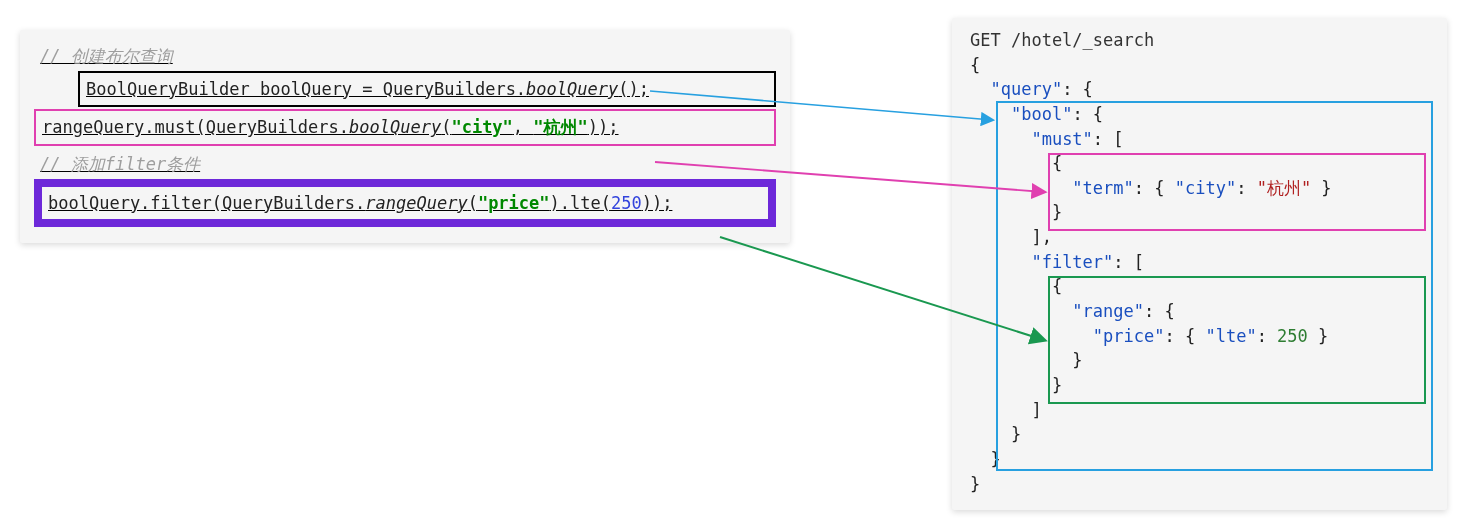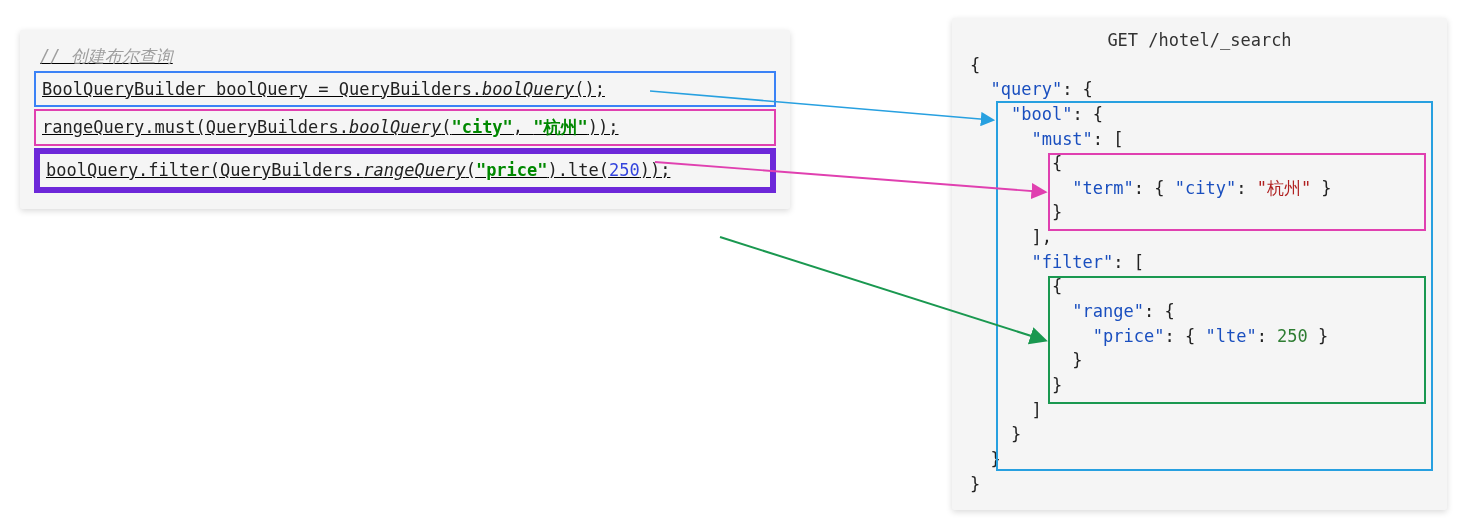--- a/index.html
+++ b/index.html
@@ -40,30 +40,30 @@
   .code-line {
     padding: 4px 6px;
     white-space: pre;
     font-style: normal;
     color: #222;
     margin-bottom: 2px;
   }
   .code-line .it { font-style: italic; }
   .code-line .str { color: #008800; font-weight: bold; }
   .code-line .num { color: #3344dd; }
-  .box-blue   { border: 2px solid #3b82f6; }
+  .box-blue   { border: 2px solid #000000; margin-left: 44px; }
   .box-pink   { border: 2px solid #e040b0; }
-  .box-green  { border: 6px solid #6d28d9; }
+  .box-green  { border: 8px solid #6d28d9; }
 
   .jsonline { white-space: pre; font-family: inherit; padding: 0 4px; }
   .jkey  { color: #1a4fbf; }
   .jstr  { color: #b02020; }
   .jnum  { color: #2e7d32; }
   .jpunc { color: #222; }
-  .jtxt  { color: #333; text-align: center; }
+  .jtxt  { color: #333; }
 
   .r-box {
     position: absolute;
     border-width: 2px;
     border-style: solid;
     pointer-events: none;
   }
   .r-blue  { border-color: #27a0e0; }
   .r-pink  { border-color: #e040b0; }
   .r-green { border-color: #1a9850; }
@@ -77,20 +77,21 @@
 </style>
 </head>
 <body>
 
 <div class="code-panel left-panel">
   <div class="comment">// 创建布尔查询</div>
   <div class="code-line box-blue"><span>BoolQueryBuilder boolQuery = QueryBuilders.</span><span class="it">boolQuery</span><span>();</span></div>
 
   <div class="code-line box-pink"><span>rangeQuery.must(QueryBuilders.</span><span class="it">boolQuery</span><span>(</span><span class="str">"city"</span><span>, </span><span class="str">"杭州"</span><span>));</span></div>
 
+  <div class="comment">// 添加filter条件</div>
   <div class="code-line box-green"><span>boolQuery.filter(QueryBuilders.</span><span class="it">rangeQuery</span><span>(</span><span class="str">"price"</span><span>).lte(</span><span class="num">250</span><span>));</span></div>
 </div>
 
 <div class="code-panel right-panel">
   <div class="jsonline jtxt">GET /hotel/_search</div>
   <div class="jsonline jpunc">{</div>
   <div class="jsonline"><span class="jpunc">  </span><span class="jkey">"query"</span><span class="jpunc">: {</span></div>
   <div class="jsonline"><span class="jpunc">    </span><span class="jkey">"bool"</span><span class="jpunc">: {</span></div>
   <div class="jsonline"><span class="jpunc">      </span><span class="jkey">"must"</span><span class="jpunc">: [</span></div>
   <div class="jsonline jpunc">        {</div>

